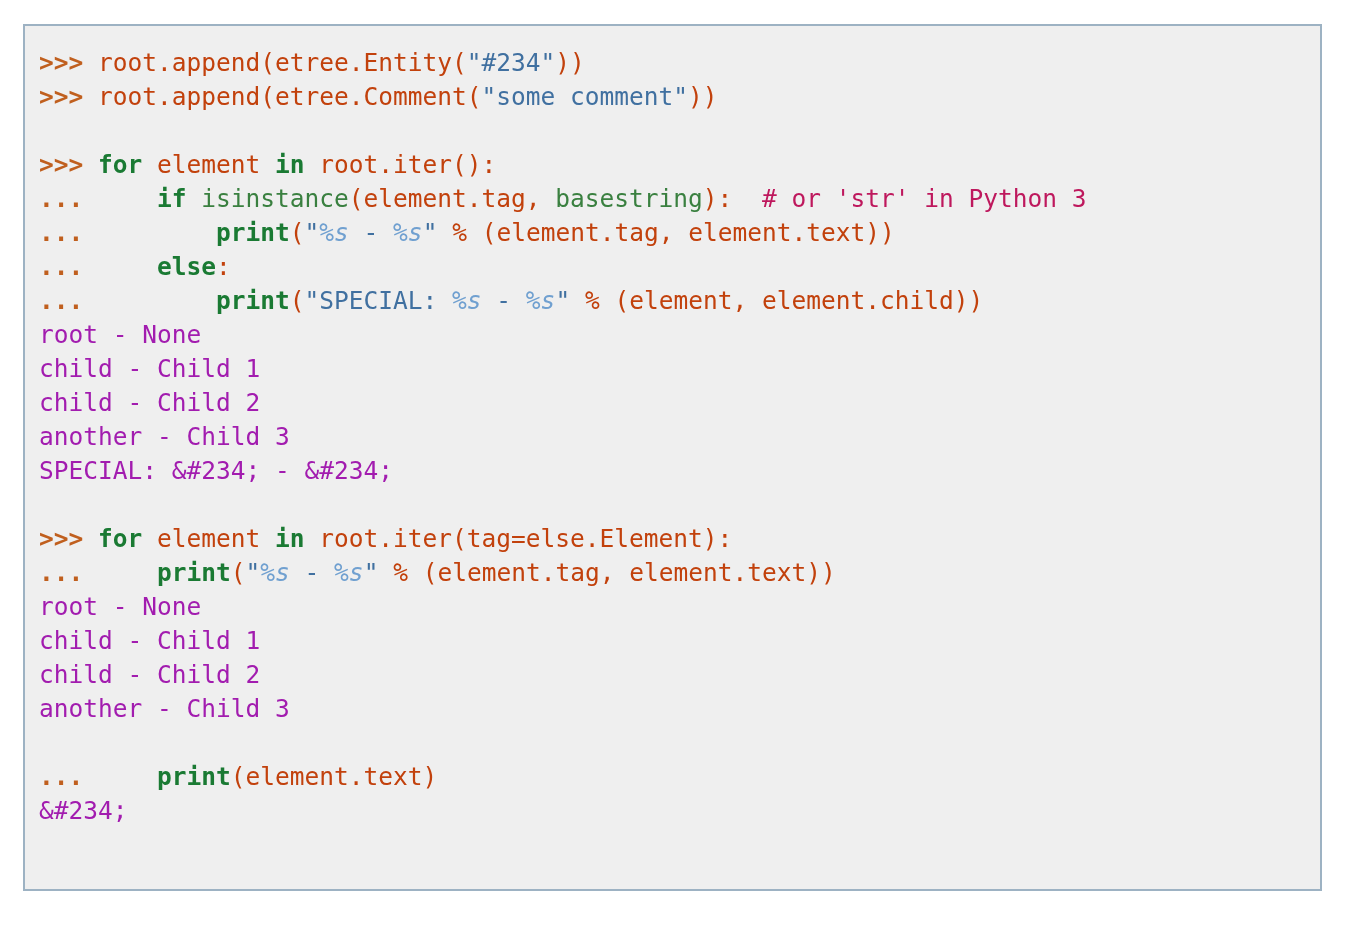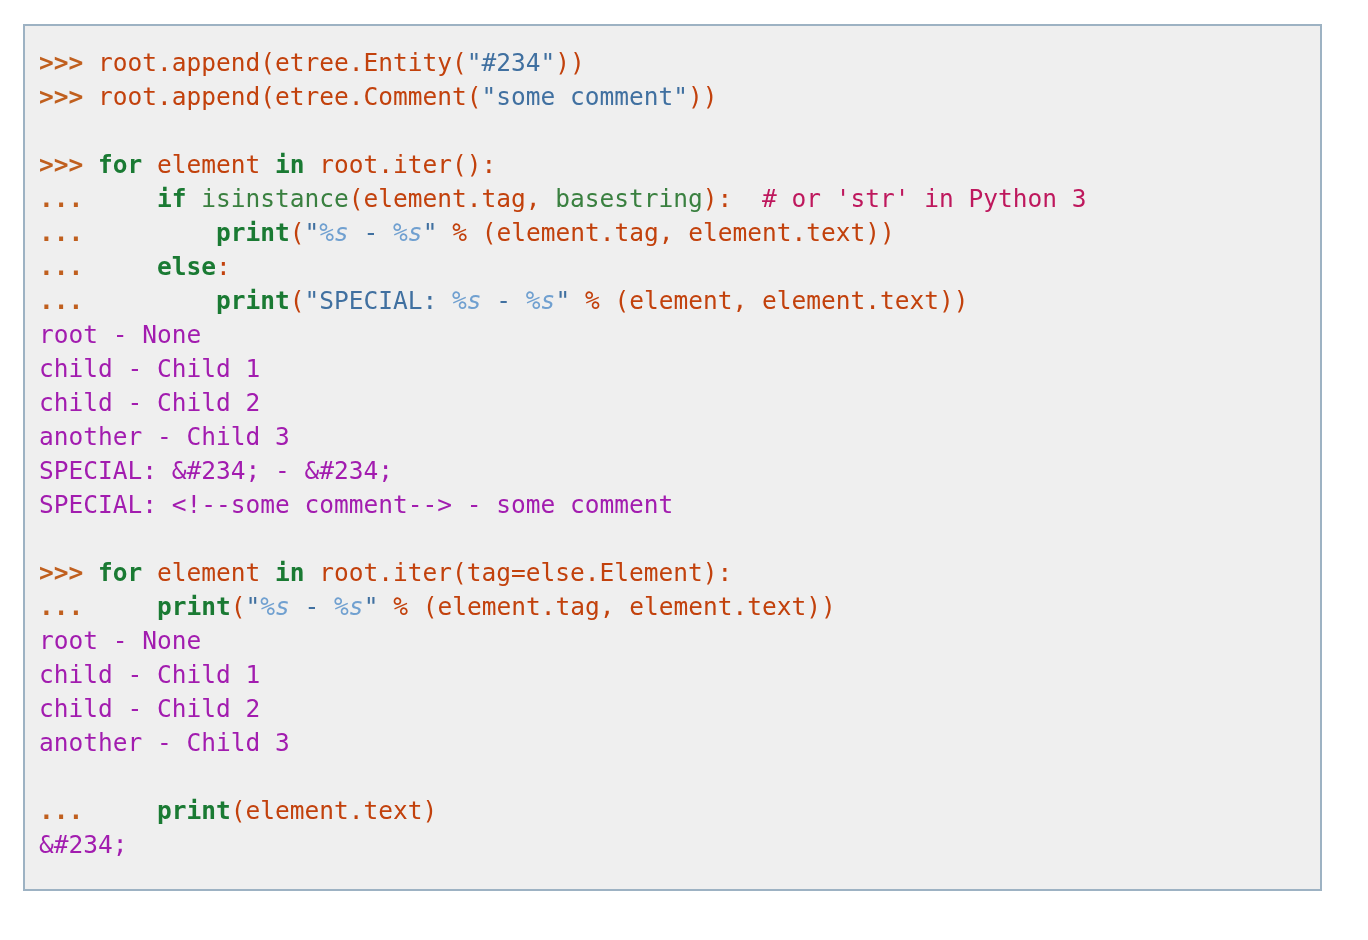--- a/index.html
+++ b/index.html
@@ -66,27 +66,26 @@
 <div id="page">
   <div class="code-block">
     <div class="code-lines">
         <div class="line"><span class="t-prompt">&gt;&gt;&gt;</span><span class="t-plain"> root.append(etree.Entity(</span><span class="t-str">"#234"</span><span class="t-plain">))</span></div>
         <div class="line"><span class="t-prompt">&gt;&gt;&gt;</span><span class="t-plain"> root.append(etree.Comment(</span><span class="t-str">"some comment"</span><span class="t-plain">))</span></div>
         <div class="line blank">&nbsp;</div>
         <div class="line"><span class="t-prompt">&gt;&gt;&gt;</span><span class="t-plain"> </span><span class="t-kw">for</span><span class="t-plain"> element </span><span class="t-kw">in</span><span class="t-plain"> root.iter():</span></div>
         <div class="line"><span class="t-cont">...</span><span class="t-plain">     </span><span class="t-kw">if</span><span class="t-plain"> </span><span class="t-builtin">isinstance</span><span class="t-plain">(element.tag, </span><span class="t-builtin">basestring</span><span class="t-plain">):  </span><span class="t-comment"># or 'str' in Python 3</span></div>
         <div class="line"><span class="t-cont">...</span><span class="t-plain">         </span><span class="t-kw">print</span><span class="t-plain">(</span><span class="t-str">"</span><span class="t-interp">%s</span><span class="t-str"> - </span><span class="t-interp">%s</span><span class="t-str">"</span><span class="t-plain"> % (element.tag, element.text))</span></div>
         <div class="line"><span class="t-cont">...</span><span class="t-plain">     </span><span class="t-kw">else</span><span class="t-plain">:</span></div>
-        <div class="line"><span class="t-cont">...</span><span class="t-plain">         </span><span class="t-kw">print</span><span class="t-plain">(</span><span class="t-str">"SPECIAL: </span><span class="t-interp">%s</span><span class="t-str"> - </span><span class="t-interp">%s</span><span class="t-str">"</span><span class="t-plain"> % (element, element.text))</span></div>
+        <div class="line"><span class="t-cont">...</span><span class="t-plain">         </span><span class="t-kw">print</span><span class="t-plain">(</span><span class="t-str">"SPECIAL: </span><span class="t-interp">%s</span><span class="t-str"> - </span><span class="t-interp">%s</span><span class="t-str">"</span><span class="t-plain"> % (element, element.child))</span></div>
         <div class="line"><span class="t-out">root - None</span></div>
         <div class="line"><span class="t-out">child - Child 1</span></div>
         <div class="line"><span class="t-out">child - Child 2</span></div>
         <div class="line"><span class="t-out">another - Child 3</span></div>
         <div class="line"><span class="t-out">SPECIAL: &amp;#234; - &amp;#234;</span></div>
-        <div class="line"><span class="t-out">SPECIAL: &lt;!--some comment--&gt; - some comment</span></div>
         <div class="line blank">&nbsp;</div>
         <div class="line"><span class="t-prompt">&gt;&gt;&gt;</span><span class="t-plain"> </span><span class="t-kw">for</span><span class="t-plain"> element </span><span class="t-kw">in</span><span class="t-plain"> root.iter(tag=else.Element):</span></div>
         <div class="line"><span class="t-cont">...</span><span class="t-plain">     </span><span class="t-kw">print</span><span class="t-plain">(</span><span class="t-str">"</span><span class="t-interp">%s</span><span class="t-str"> - </span><span class="t-interp">%s</span><span class="t-str">"</span><span class="t-plain"> % (element.tag, element.text))</span></div>
         <div class="line"><span class="t-out">root - None</span></div>
         <div class="line"><span class="t-out">child - Child 1</span></div>
         <div class="line"><span class="t-out">child - Child 2</span></div>
         <div class="line"><span class="t-out">another - Child 3</span></div>
         <div class="line blank">&nbsp;</div>
         <div class="line"><span class="t-cont">...</span><span class="t-plain">     </span><span class="t-kw">print</span><span class="t-plain">(element.text)</span></div>
         <div class="line"><span class="t-out">&amp;#234;</span></div>

